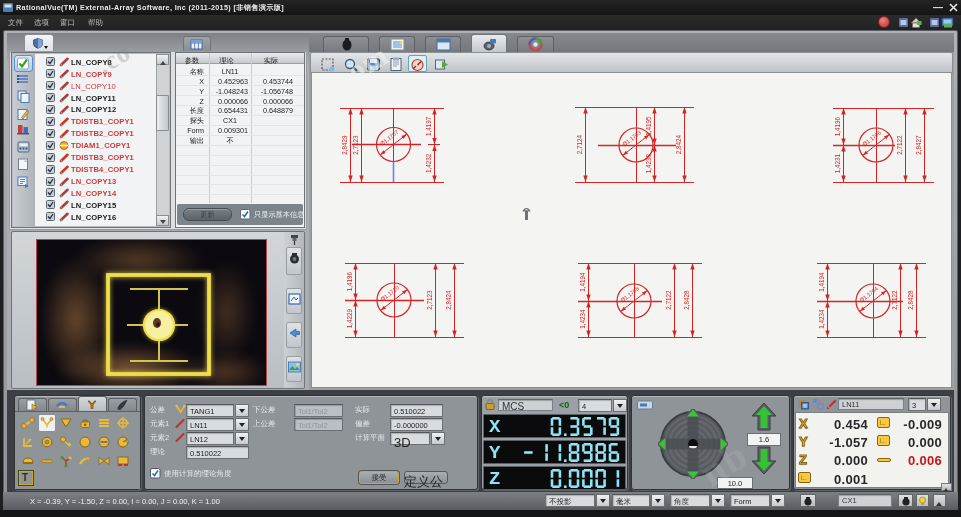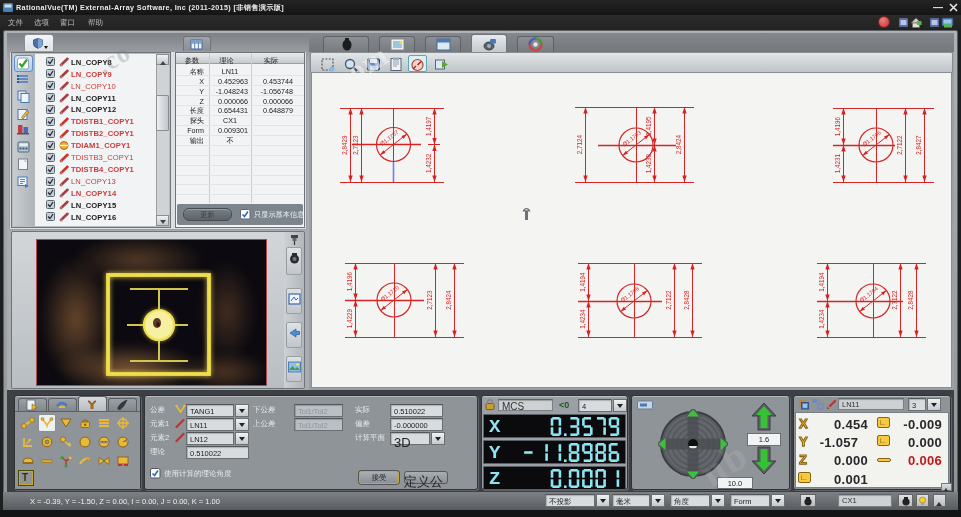--- a/index.html
+++ b/index.html
@@ -170,39 +170,39 @@
   </svg>
 <div class="abs" style="left:71px;top:141.2px;font-size:7.6px;font-weight:bold;color:#cc3a3a;white-space:nowrap;letter-spacing:.1px">TDIAM1_COPY1</div>
 <svg class="abs" style="left:46px;top:152.6px" width="26" height="10">
     <rect x="0.5" y="0.5" width="8" height="8" rx="1" fill="#c6d0d6" stroke="#5a6a74" stroke-width="1"></rect>
     <path d="M2 4.5 L4 6.5 L7 2" stroke="#223" stroke-width="1.2" fill="none"></path>
   </svg>
 <svg class="abs" style="left:59px;top:152.6px" width="11" height="10">
     <path d="M2 8 L8.5 1.8" stroke="#c83828" stroke-width="2.6" stroke-linecap="round"></path>
     <path d="M1.2 9 L3.6 8.2 L2 6.6 Z" fill="#999"></path>
   </svg>
-<div class="abs" style="left:71px;top:153.2px;font-size:7.6px;font-weight:normal;color:#cc3a3a;white-space:nowrap;letter-spacing:.1px">TDISTB3_COPY1</div>
+<div class="abs" style="left:71px;top:153.2px;font-size:7.6px;font-weight:bold;color:#cc3a3a;white-space:nowrap;letter-spacing:.1px">TDISTB3_COPY1</div>
 <svg class="abs" style="left:46px;top:164.5px" width="26" height="10">
     <rect x="0.5" y="0.5" width="8" height="8" rx="1" fill="#c6d0d6" stroke="#5a6a74" stroke-width="1"></rect>
     <path d="M2 4.5 L4 6.5 L7 2" stroke="#223" stroke-width="1.2" fill="none"></path>
   </svg>
 <svg class="abs" style="left:59px;top:164.5px" width="11" height="10">
     <path d="M2 8 L8.5 1.8" stroke="#c83828" stroke-width="2.6" stroke-linecap="round"></path>
     <path d="M1.2 9 L3.6 8.2 L2 6.6 Z" fill="#999"></path>
   </svg>
 <div class="abs" style="left:71px;top:165.1px;font-size:7.6px;font-weight:bold;color:#cc3a3a;white-space:nowrap;letter-spacing:.1px">TDISTB4_COPY1</div>
 <svg class="abs" style="left:46px;top:176.5px" width="26" height="10">
     <rect x="0.5" y="0.5" width="8" height="8" rx="1" fill="#c6d0d6" stroke="#5a6a74" stroke-width="1"></rect>
     <path d="M2 4.5 L4 6.5 L7 2" stroke="#223" stroke-width="1.2" fill="none"></path>
   </svg>
 <svg class="abs" style="left:59px;top:176.5px" width="11" height="10">
     <path d="M2 8 L8.5 1.8" stroke="#a84040" stroke-width="2.6" stroke-linecap="round"></path>
     <path d="M1.2 9 L3.6 8.2 L2 6.6 Z" fill="#999"></path>
   </svg>
-<div class="abs" style="left:71px;top:177.1px;font-size:7.6px;font-weight:normal;color:#cc3a3a;white-space:nowrap;letter-spacing:.1px">LN_COPY13</div>
+<div class="abs" style="left:71px;top:177.1px;font-size:7.6px;font-weight:bold;color:#cc3a3a;white-space:nowrap;letter-spacing:.1px">LN_COPY13</div>
 <svg class="abs" style="left:46px;top:188.4px" width="26" height="10">
     <rect x="0.5" y="0.5" width="8" height="8" rx="1" fill="#c6d0d6" stroke="#5a6a74" stroke-width="1"></rect>
     <path d="M2 4.5 L4 6.5 L7 2" stroke="#223" stroke-width="1.2" fill="none"></path>
   </svg>
 <svg class="abs" style="left:59px;top:188.4px" width="11" height="10">
     <path d="M2 8 L8.5 1.8" stroke="#a84040" stroke-width="2.6" stroke-linecap="round"></path>
     <path d="M1.2 9 L3.6 8.2 L2 6.6 Z" fill="#999"></path>
   </svg>
 <div class="abs" style="left:71px;top:189.0px;font-size:7.6px;font-weight:bold;color:#cc3a3a;white-space:nowrap;letter-spacing:.1px">LN_COPY14</div>
 <svg class="abs" style="left:46px;top:200.4px" width="26" height="10">
@@ -880,21 +880,21 @@
 <div class="abs" style="left:912px;top:400.5px;font-size:7.5px;color:#222">3</div>
 <div class="abs" style="left:927px;top:398px;width:14px;height:13px;background:linear-gradient(#eff1f2,#c6cacd);border:1px solid #6a6f73"></div>
 <div class="abs" style="left:930.5px;top:403px;border:3.2px solid transparent;border-top:4.2px solid #222"></div>
 <div class="abs" style="left:795px;top:412px;width:154px;height:76px;background:#f2f2ef;border:1px solid #7a7f83"></div>
 <div class="abs" style="left:799px;top:416px;font-size:13px;font-weight:bold;color:#f6c93e;-webkit-text-stroke:1px #8a6410;text-shadow:0 1px 1px rgba(0,0,0,.4)">X</div>
 <div class="abs" style="left:810px;top:417px;width:58px;text-align:right;font-size:13px;font-weight:bold;color:#26282a;letter-spacing:.3px">0.454</div>
 <div class="abs" style="left:877px;top:417px;width:13px;height:11px;background:#f6c93e;border:1.3px solid #8a6410;border-radius:2px"></div>
 <div class="abs" style="left:879px;top:418px;font-size:8px;font-weight:bold;color:#5a3a00">∟</div>
 <div class="abs" style="left:884px;top:417px;width:58px;text-align:right;font-size:13px;font-weight:bold;color:#26282a;letter-spacing:.3px">-0.009</div>
 <div class="abs" style="left:799px;top:434.2px;font-size:13px;font-weight:bold;color:#f6c93e;-webkit-text-stroke:1px #8a6410;text-shadow:0 1px 1px rgba(0,0,0,.4)">Y</div>
-<div class="abs" style="left:810px;top:435.2px;width:58px;text-align:center;font-size:13px;font-weight:bold;color:#26282a;letter-spacing:.3px">-1.057</div>
+<div class="abs" style="left:810px;top:435.2px;width:58px;text-align:right;font-size:13px;font-weight:bold;color:#26282a;letter-spacing:.3px">-1.057</div>
 <div class="abs" style="left:877px;top:435.2px;width:13px;height:11px;background:#f6c93e;border:1.3px solid #8a6410;border-radius:2px"></div>
 <div class="abs" style="left:879px;top:436.2px;font-size:8px;font-weight:bold;color:#5a3a00">∟</div>
 <div class="abs" style="left:884px;top:435.2px;width:58px;text-align:right;font-size:13px;font-weight:bold;color:#26282a;letter-spacing:.3px">0.000</div>
 <div class="abs" style="left:799px;top:452.4px;font-size:13px;font-weight:bold;color:#f6c93e;-webkit-text-stroke:1px #8a6410;text-shadow:0 1px 1px rgba(0,0,0,.4)">Z</div>
 <div class="abs" style="left:810px;top:453.4px;width:58px;text-align:right;font-size:13px;font-weight:bold;color:#26282a;letter-spacing:.3px">0.000</div>
 <div class="abs" style="left:877px;top:458.4px;width:14px;height:3.5px;background:#f6c93e;border:1px solid #8a6410;border-radius:2px"></div>
 <div class="abs" style="left:884px;top:453.4px;width:58px;text-align:right;font-size:13px;font-weight:bold;color:#c01818;letter-spacing:.3px">0.006</div>
 <div class="abs" style="left:798px;top:471.59999999999997px;width:13px;height:11px;background:#f6c93e;border:1.3px solid #8a6410;border-radius:2px"></div>
 <div class="abs" style="left:800px;top:472.59999999999997px;font-size:8px;font-weight:bold;color:#5a3a00">∟</div>
 <div class="abs" style="left:810px;top:471.59999999999997px;width:58px;text-align:right;font-size:13px;font-weight:bold;color:#26282a;letter-spacing:.3px">0.001</div>

